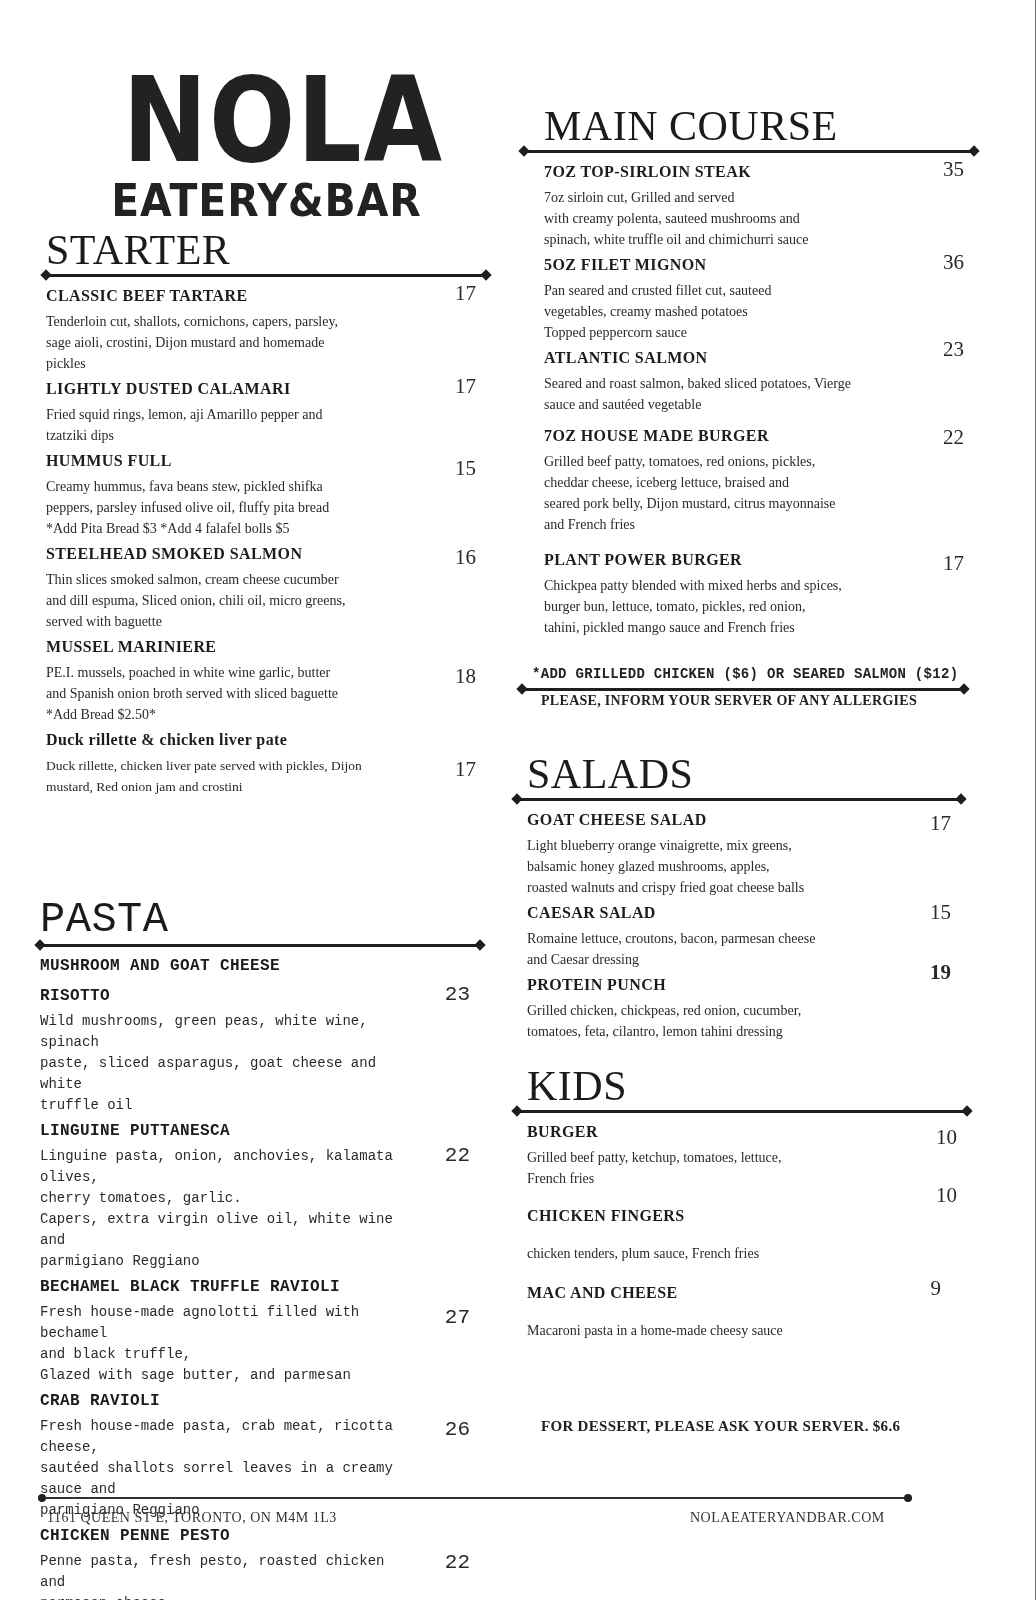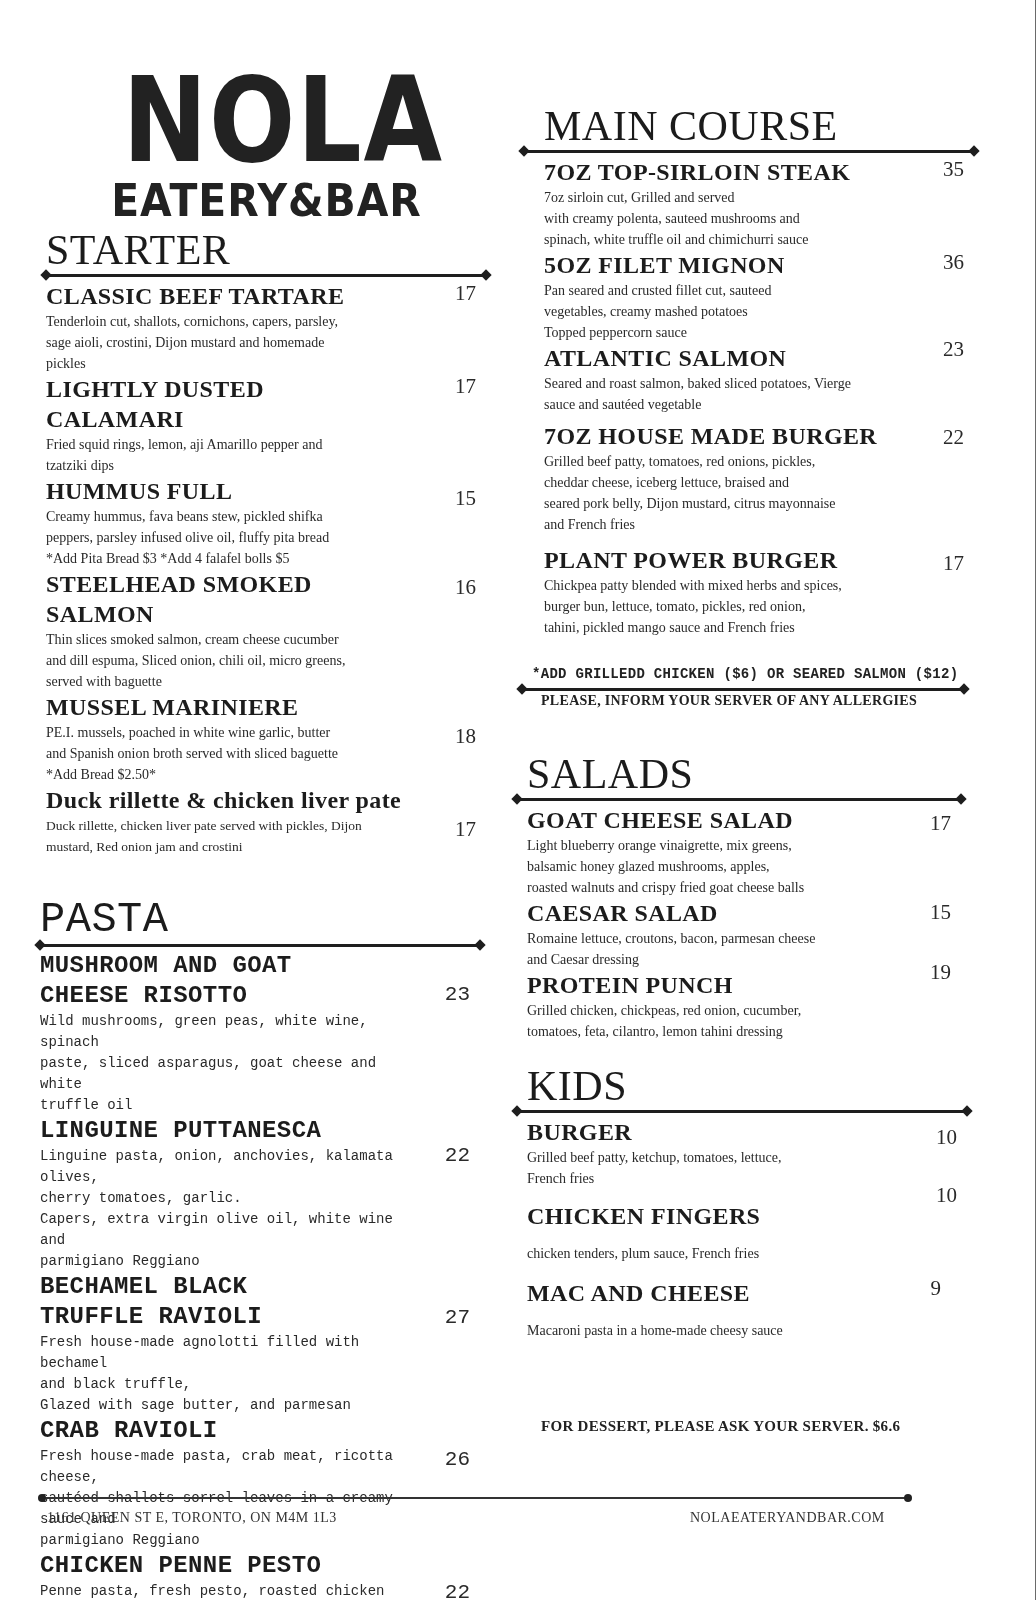--- a/index.html
+++ b/index.html
@@ -19,21 +19,21 @@
     }
     .section { position: absolute; }
     .sec-title { font-size: 42px; line-height: 44px; letter-spacing: 0.5px; color: #1b1b1b; }
     .rule { position: relative; height: 3px; background: #1e1e1e; margin: 2px 0 4px 0; }
     .rule::before, .rule::after {
       content: ""; position: absolute; top: -3px; width: 8px; height: 8px; background: #1e1e1e; transform: rotate(45deg);
     }
     .rule::before { left: -4px; }
     .rule::after { right: -4px; }
     .item { position: relative; padding-right: 80px; }
-    .item-name { font-weight: bold; font-size: 24px; line-height: 30px; letter-spacing: 0.4px; color: #1c1c1c; }
+    .item-name { font-weight: bold; font-size: 16px; line-height: 30px; letter-spacing: 0.4px; color: #1c1c1c; }
     .item-desc { font-size: 14px; line-height: 21px; color: #2a2a2a; white-space: pre-line; }
     .item-price { position: absolute; right: 10px; font-size: 21px; color: #2a2a2a; }
     .note { position: absolute; font-weight: bold; font-size: 14px; letter-spacing: 0.3px; color: #222; }
     .footer-rule { position: absolute; left: 42px; top: 1497px; width: 866px; height: 2px; background: #333; }
     .footer-rule::before, .footer-rule::after {
       content: ""; position: absolute; top: -3px; width: 8px; height: 8px; border-radius: 50%; background: #222;
     }
     .footer-rule::before { left: -4px; }
     .footer-rule::after { right: -4px; }
     .footer-text { position: absolute; top: 1510px; font-size: 14px; letter-spacing: 0.5px; color: #333; }
@@ -190,21 +190,21 @@
   <div class="item">
     <div class="item-name">CAESAR SALAD</div>
     <div class="item-desc">Romaine lettuce, croutons, bacon, parmesan cheese
 and Caesar dressing</div>
     <div class="item-price" style="top:2px;">15</div>
   </div>
   <div class="item">
     <div class="item-name">PROTEIN PUNCH</div>
     <div class="item-desc">Grilled chicken, chickpeas, red onion, cucumber,
 tomatoes, feta, cilantro, lemon tahini dressing</div>
-    <div class="item-price" style="top:-10px;">19</div>
+    <div class="item-price" style="top:-10px;font-weight:bold;">19</div>
   </div>
 </div>
 
 <div class="section" style="left:527px; top:1064px; width:440px;">
   <div class="sec-title">KIDS</div>
   <div class="rule" style="margin-left:-10px;"></div>
   <div class="item">
     <div class="item-name">BURGER</div>
     <div class="item-desc">Grilled beef patty, ketchup, tomatoes, lettuce,
 French fries</div>

